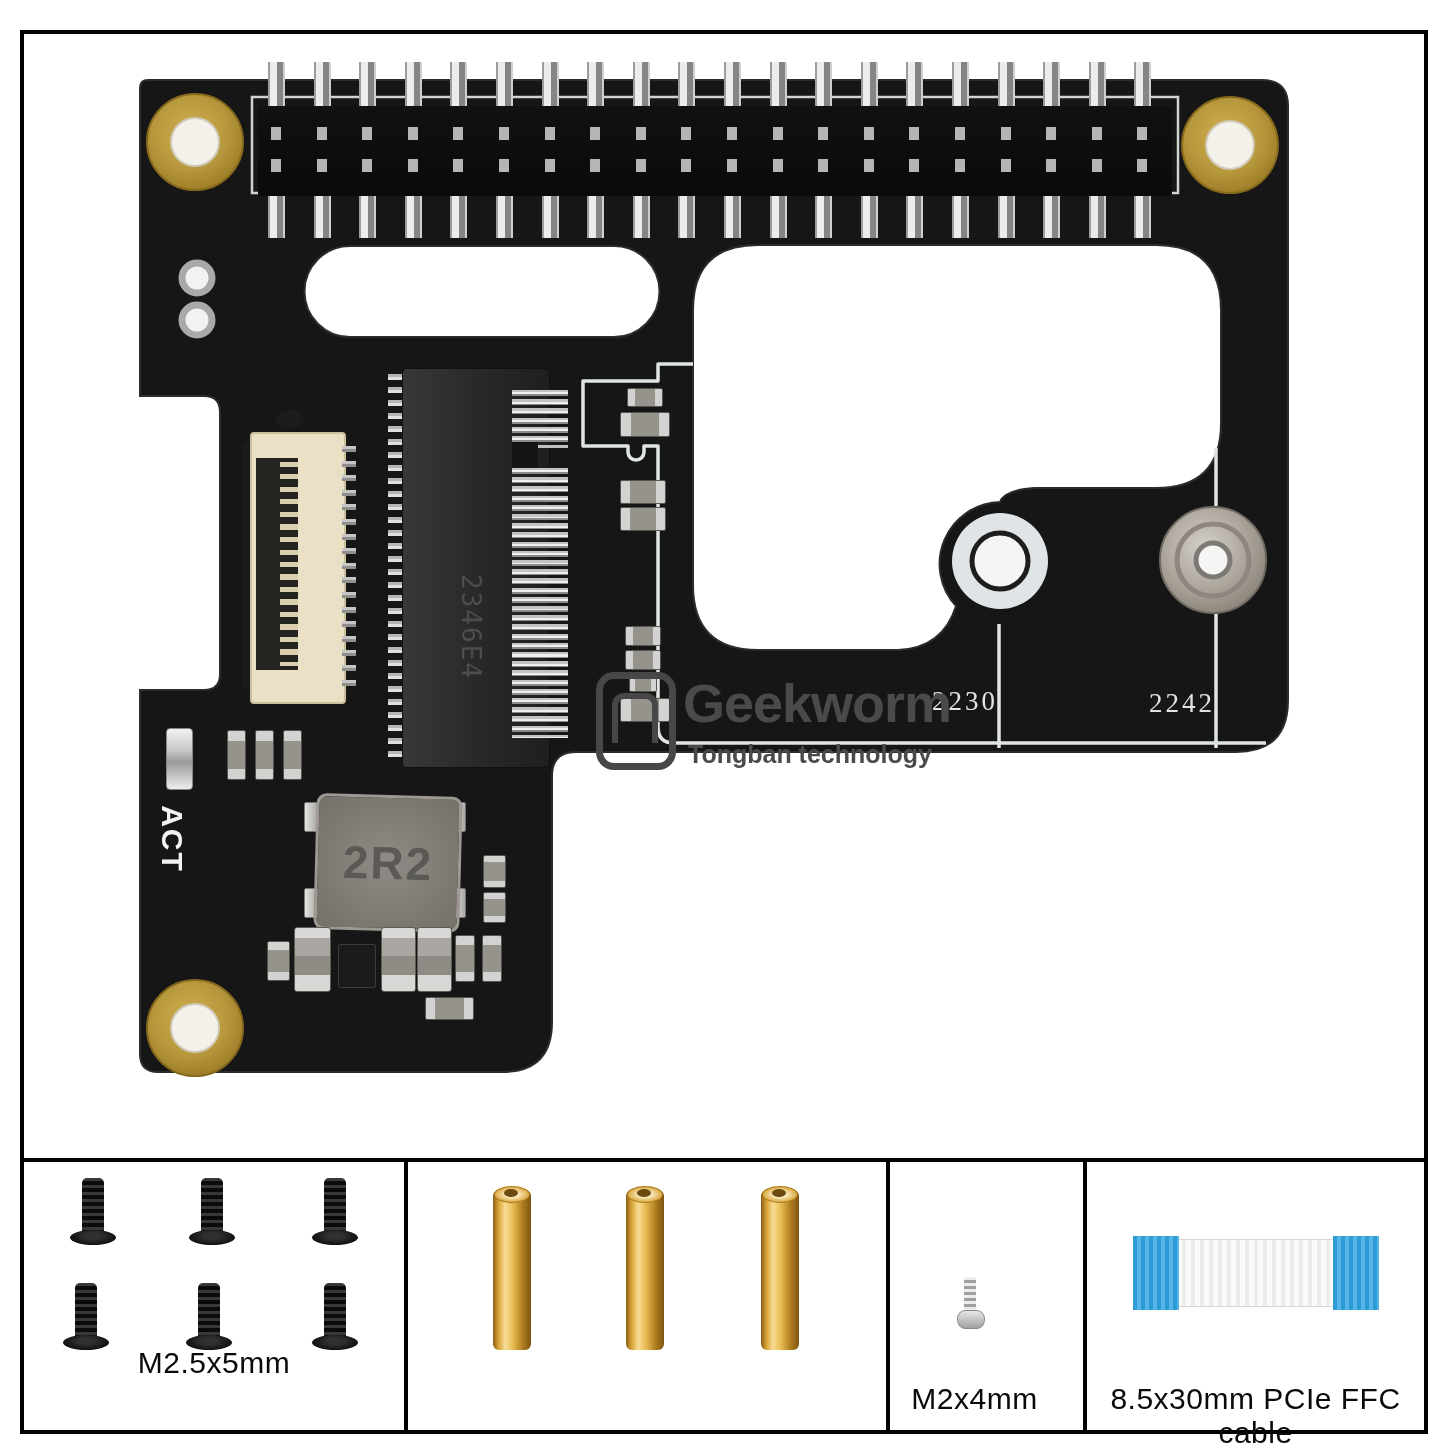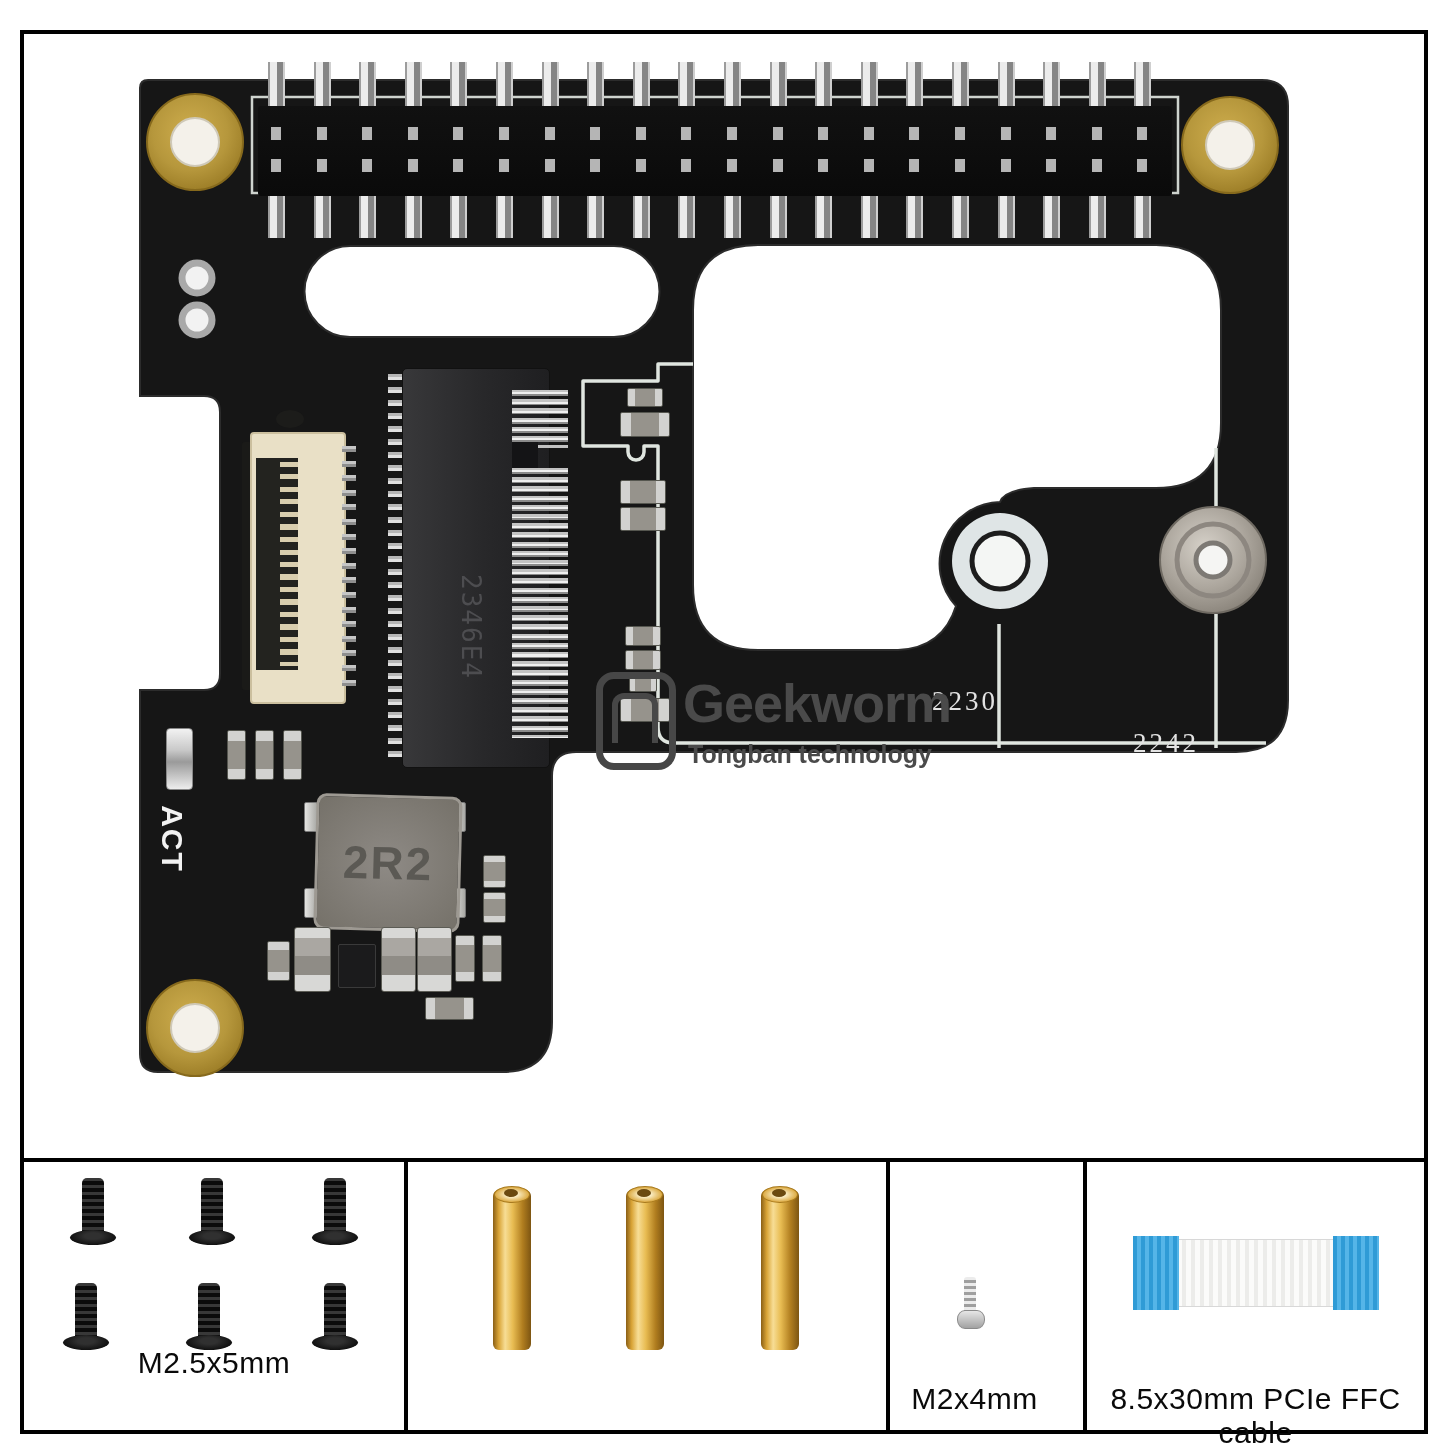--- a/index.html
+++ b/index.html
@@ -153,21 +153,21 @@
   <div class="abs smd-v" style="left:267px;top:941px;width:21px;height:38px;"></div>
   <div class="abs cap-v" style="left:294px;top:927px;width:35px;height:63px;"></div>
   <div class="abs ic" style="left:338px;top:944px;width:36px;height:42px;"></div>
   <div class="abs cap-v" style="left:381px;top:927px;width:33px;height:63px;"></div>
   <div class="abs cap-v" style="left:417px;top:927px;width:33px;height:63px;"></div>
   <div class="abs smd-v" style="left:455px;top:935px;width:18px;height:45px;"></div>
   <div class="abs smd-v" style="left:482px;top:935px;width:18px;height:45px;"></div>
   <div class="abs smd-h" style="left:425px;top:997px;width:47px;height:21px;"></div>
 
   <div class="abs silktext" style="left:905px;top:686px;width:80px;text-align:center;">2230</div>
-  <div class="abs silktext" style="left:1113px;top:728px;width:82px;text-align:left;">2242</div>
+  <div class="abs silktext" style="left:1113px;top:688px;width:82px;text-align:right;">2242</div>
 
   <div class="abs" style="left:596px;top:672px;width:66px;height:84px;border:7px solid #474747;border-radius:18px;">
     <div class="abs" style="left:9px;top:14px;width:34px;height:44px;border:6px solid #474747;border-bottom:none;border-radius:12px 12px 0 0;"></div>
   </div>
   <div class="abs wm" style="left:683px;top:672px;font-size:54px;letter-spacing:-1px;">Geekworm</div>
   <div class="abs wm" style="left:688px;top:740px;font-size:25px;text-align:center;">Tongban technology</div>
 
   <div class="abs panel" style="left:20px;top:1158px;width:388px;height:276px;"></div>
   <div class="abs panel" style="left:404px;top:1158px;width:486px;height:276px;"></div>
   <div class="abs panel" style="left:886px;top:1158px;width:201px;height:276px;"></div>

